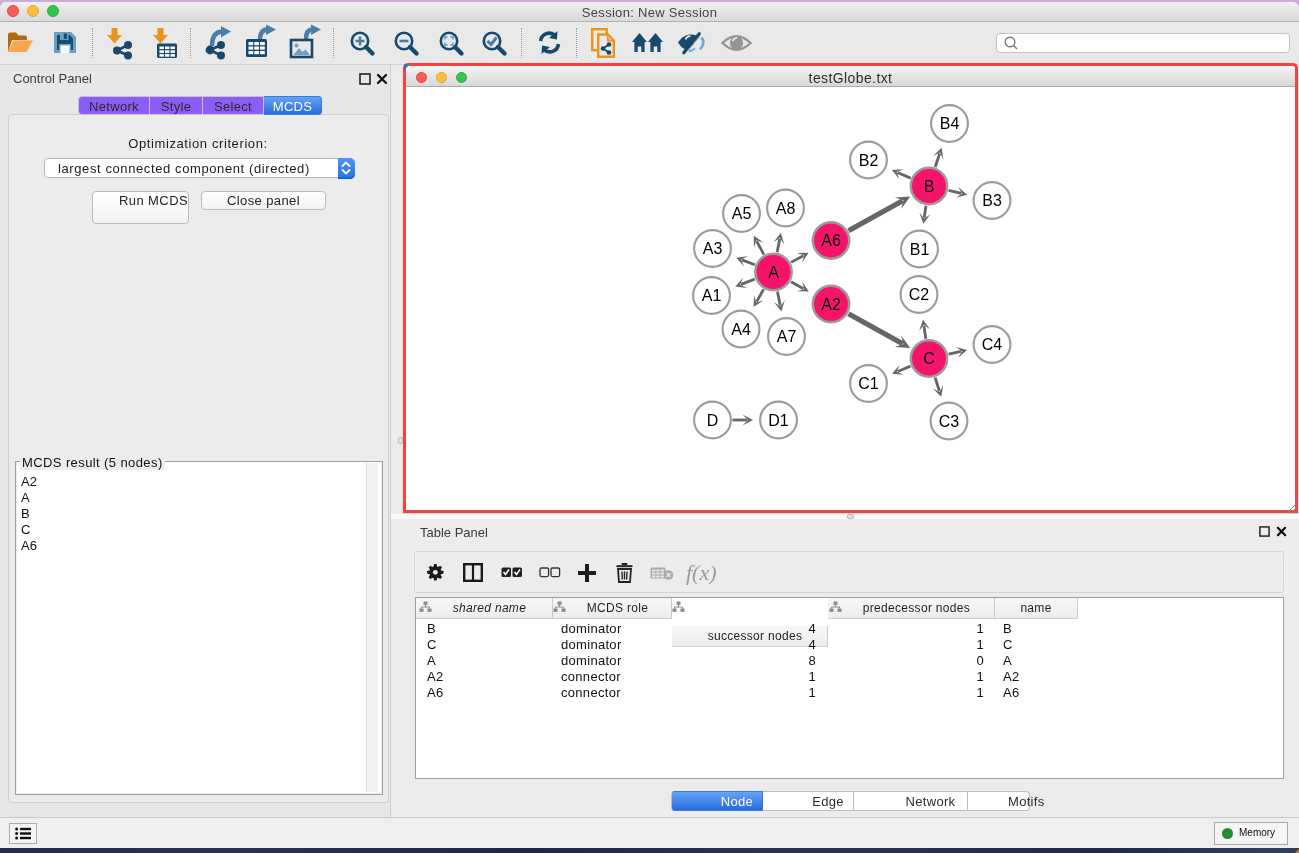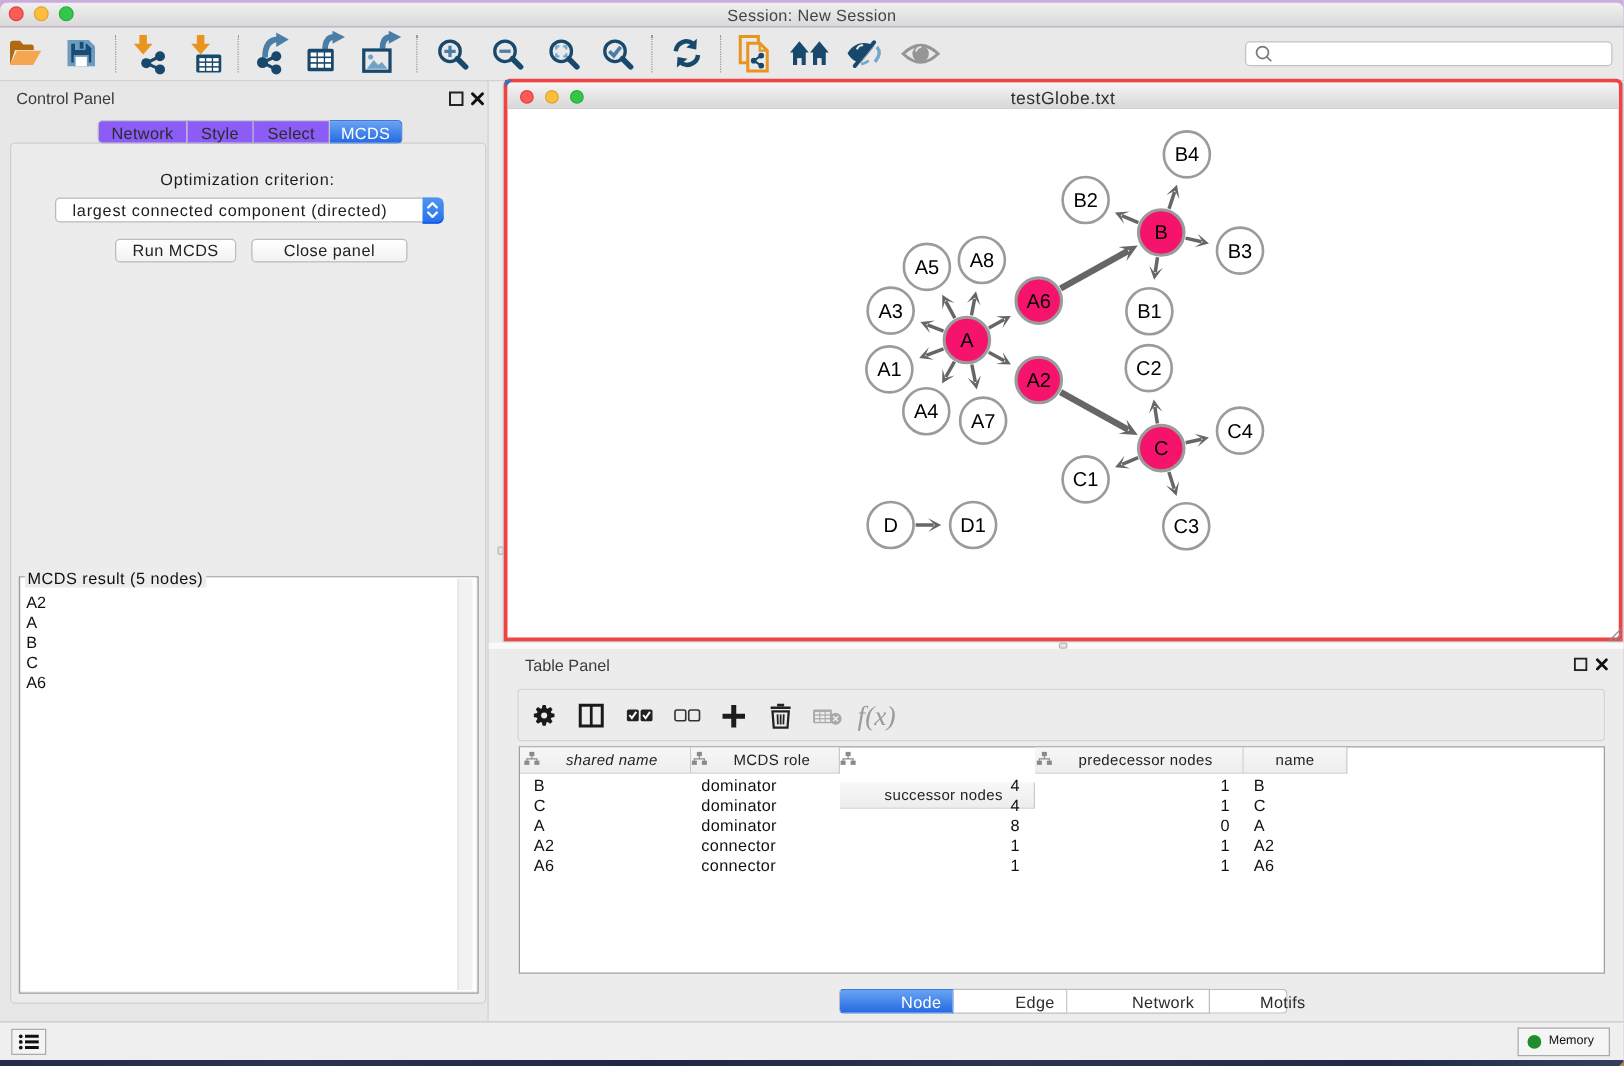--- a/index.html
+++ b/index.html
@@ -225,21 +225,21 @@
 <div class="abs" style="left:0; top:136px; width:396px; text-align:center; font-size:13px; letter-spacing:0.6px; color:#1c1c1c;">Optimization criterion:</div>
 
 <div class="abs" style="left:44px; top:158px; width:310px; height:20px; background:#fff; border:1px solid #b9b9b9; border-radius:4px;"></div>
 <div class="abs" style="left:58px; top:161px; font-size:13px; letter-spacing:0.6px; color:#1c1c1c;">largest connected component (directed)</div>
 <div class="abs" style="left:338px; top:158px; width:17px; height:21px; background:linear-gradient(#4e96f1,#2470ea); border-radius:0 5px 5px 0; box-shadow:inset 0 -1.5px 0 #135ae8;"></div>
 <svg class="abs" style="left:340px; top:161px" width="12" height="14" viewBox="0 0 12 14">
   <path d="M2.5,5 L6,1.5 L9.5,5" fill="none" stroke="#fff" stroke-width="1.8" stroke-linecap="round" stroke-linejoin="round"></path>
   <path d="M2.5,9 L6,12.5 L9.5,9" fill="none" stroke="#fff" stroke-width="1.8" stroke-linecap="round" stroke-linejoin="round"></path>
 </svg>
 
-<div class="abs btn" style="left:92px; top:191px; width:97px; height:19px; line-height:18px;">Run MCDS</div>
+<div class="abs btn" style="left:92px; top:191px; width:97px; height:33px; line-height:18px;text-align:right;">Run MCDS</div>
 <div class="abs btn" style="left:201px; top:191px; width:125px; height:19px; line-height:18px;">Close panel</div>
 
 <div class="abs" style="left:15px; top:461px; width:368px; height:334px; border:1px solid #9f9f9f;"></div>
 <div class="abs" style="left:17px; top:462px; width:364px; height:331px; background:#fff;"></div>
 <div class="abs" style="left:20px; top:455px; background:#ececec; padding:0 2px; font-size:13px; letter-spacing:0.4px; color:#111;">MCDS result (5 nodes)</div>
 <div class="abs" style="left:366px; top:463px; width:12px; height:329px; background:#f2f2f2; border-left:1px solid #e0e0e0;"></div>
 <div class="abs" style="left:21px; top:474px; font-size:13px; color:#111; line-height:16px;">A2<br>A<br>B<br>C<br>A6</div>
 
 <div class="abs" id="desktop"></div>
 

